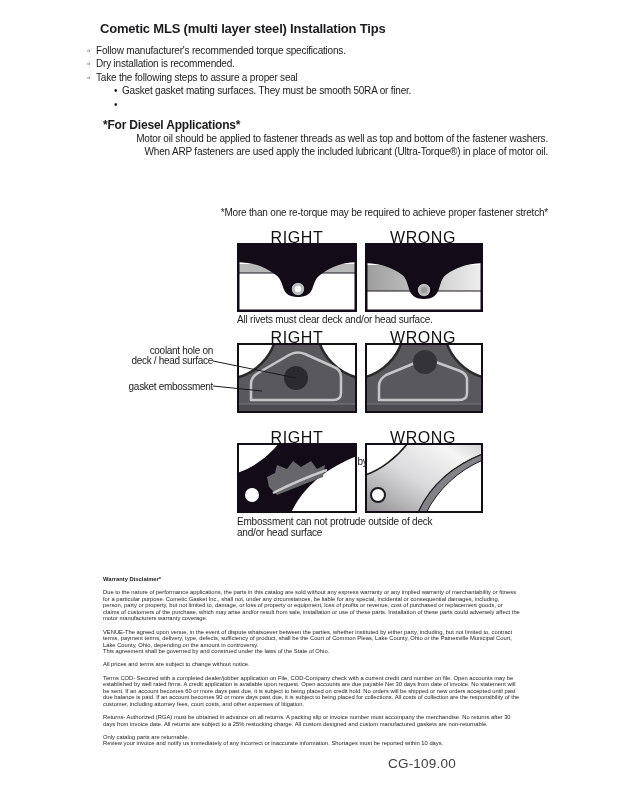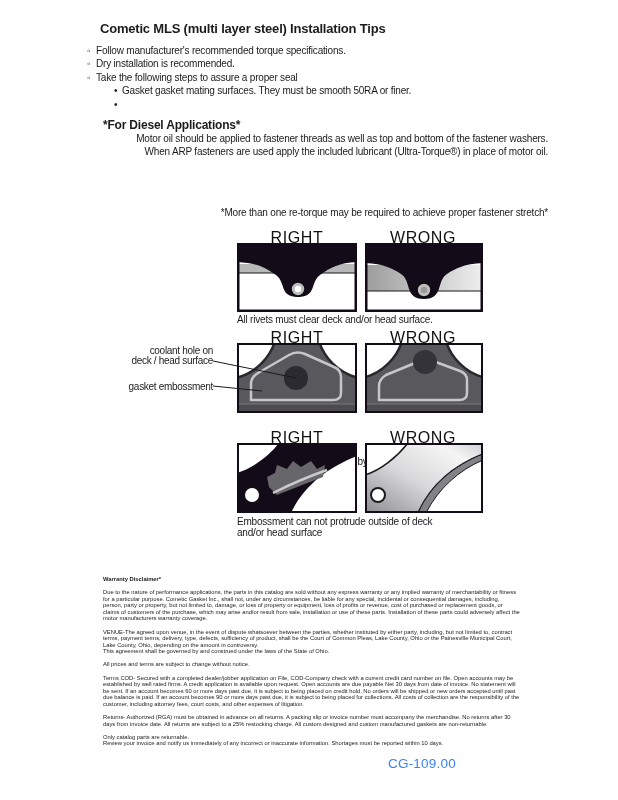--- a/index.html
+++ b/index.html
@@ -40,21 +40,21 @@
   .cap1{left:237px;top:314px;}
   .cap2{left:238px;top:416px;margin-top:40px;}
   .cap3{left:237px;top:516px;}
   .ann{right:405px;width:113px;text-align:right;font-size:10px;letter-spacing:-0.3px;line-height:9.6px;white-space:pre-line;}
   .ann1{left:100px;top:346px;}
   .ann2{left:100px;top:382px;}
   .leaders{left:100px;top:340px;pointer-events:none;}
   .disclaimer{left:103px;top:576px;width:417px;font-size:5.8px;line-height:6.6px;letter-spacing:0;color:#222;}
   .disclaimer .dh{font-weight:bold;margin:0 0 6.5px 0;}
   .disclaimer p{margin:0 0 6.5px 0;white-space:pre-line;}
-  .footer-code{left:388px;top:756px;font-size:13.5px;letter-spacing:0.2px;color:#3b82f6;text-align:center;}
+  .footer-code{left:388px;top:756px;font-size:13.5px;letter-spacing:0.2px;color:#404040;text-align:center;}
 </style>
 </head>
 <body>
 
 <div class="page">
 
   <div class="abs title">Cometic MLS (multi layer steel) Installation Tips</div>
 
   <div class="abs bullets">
     <div class="brow">

